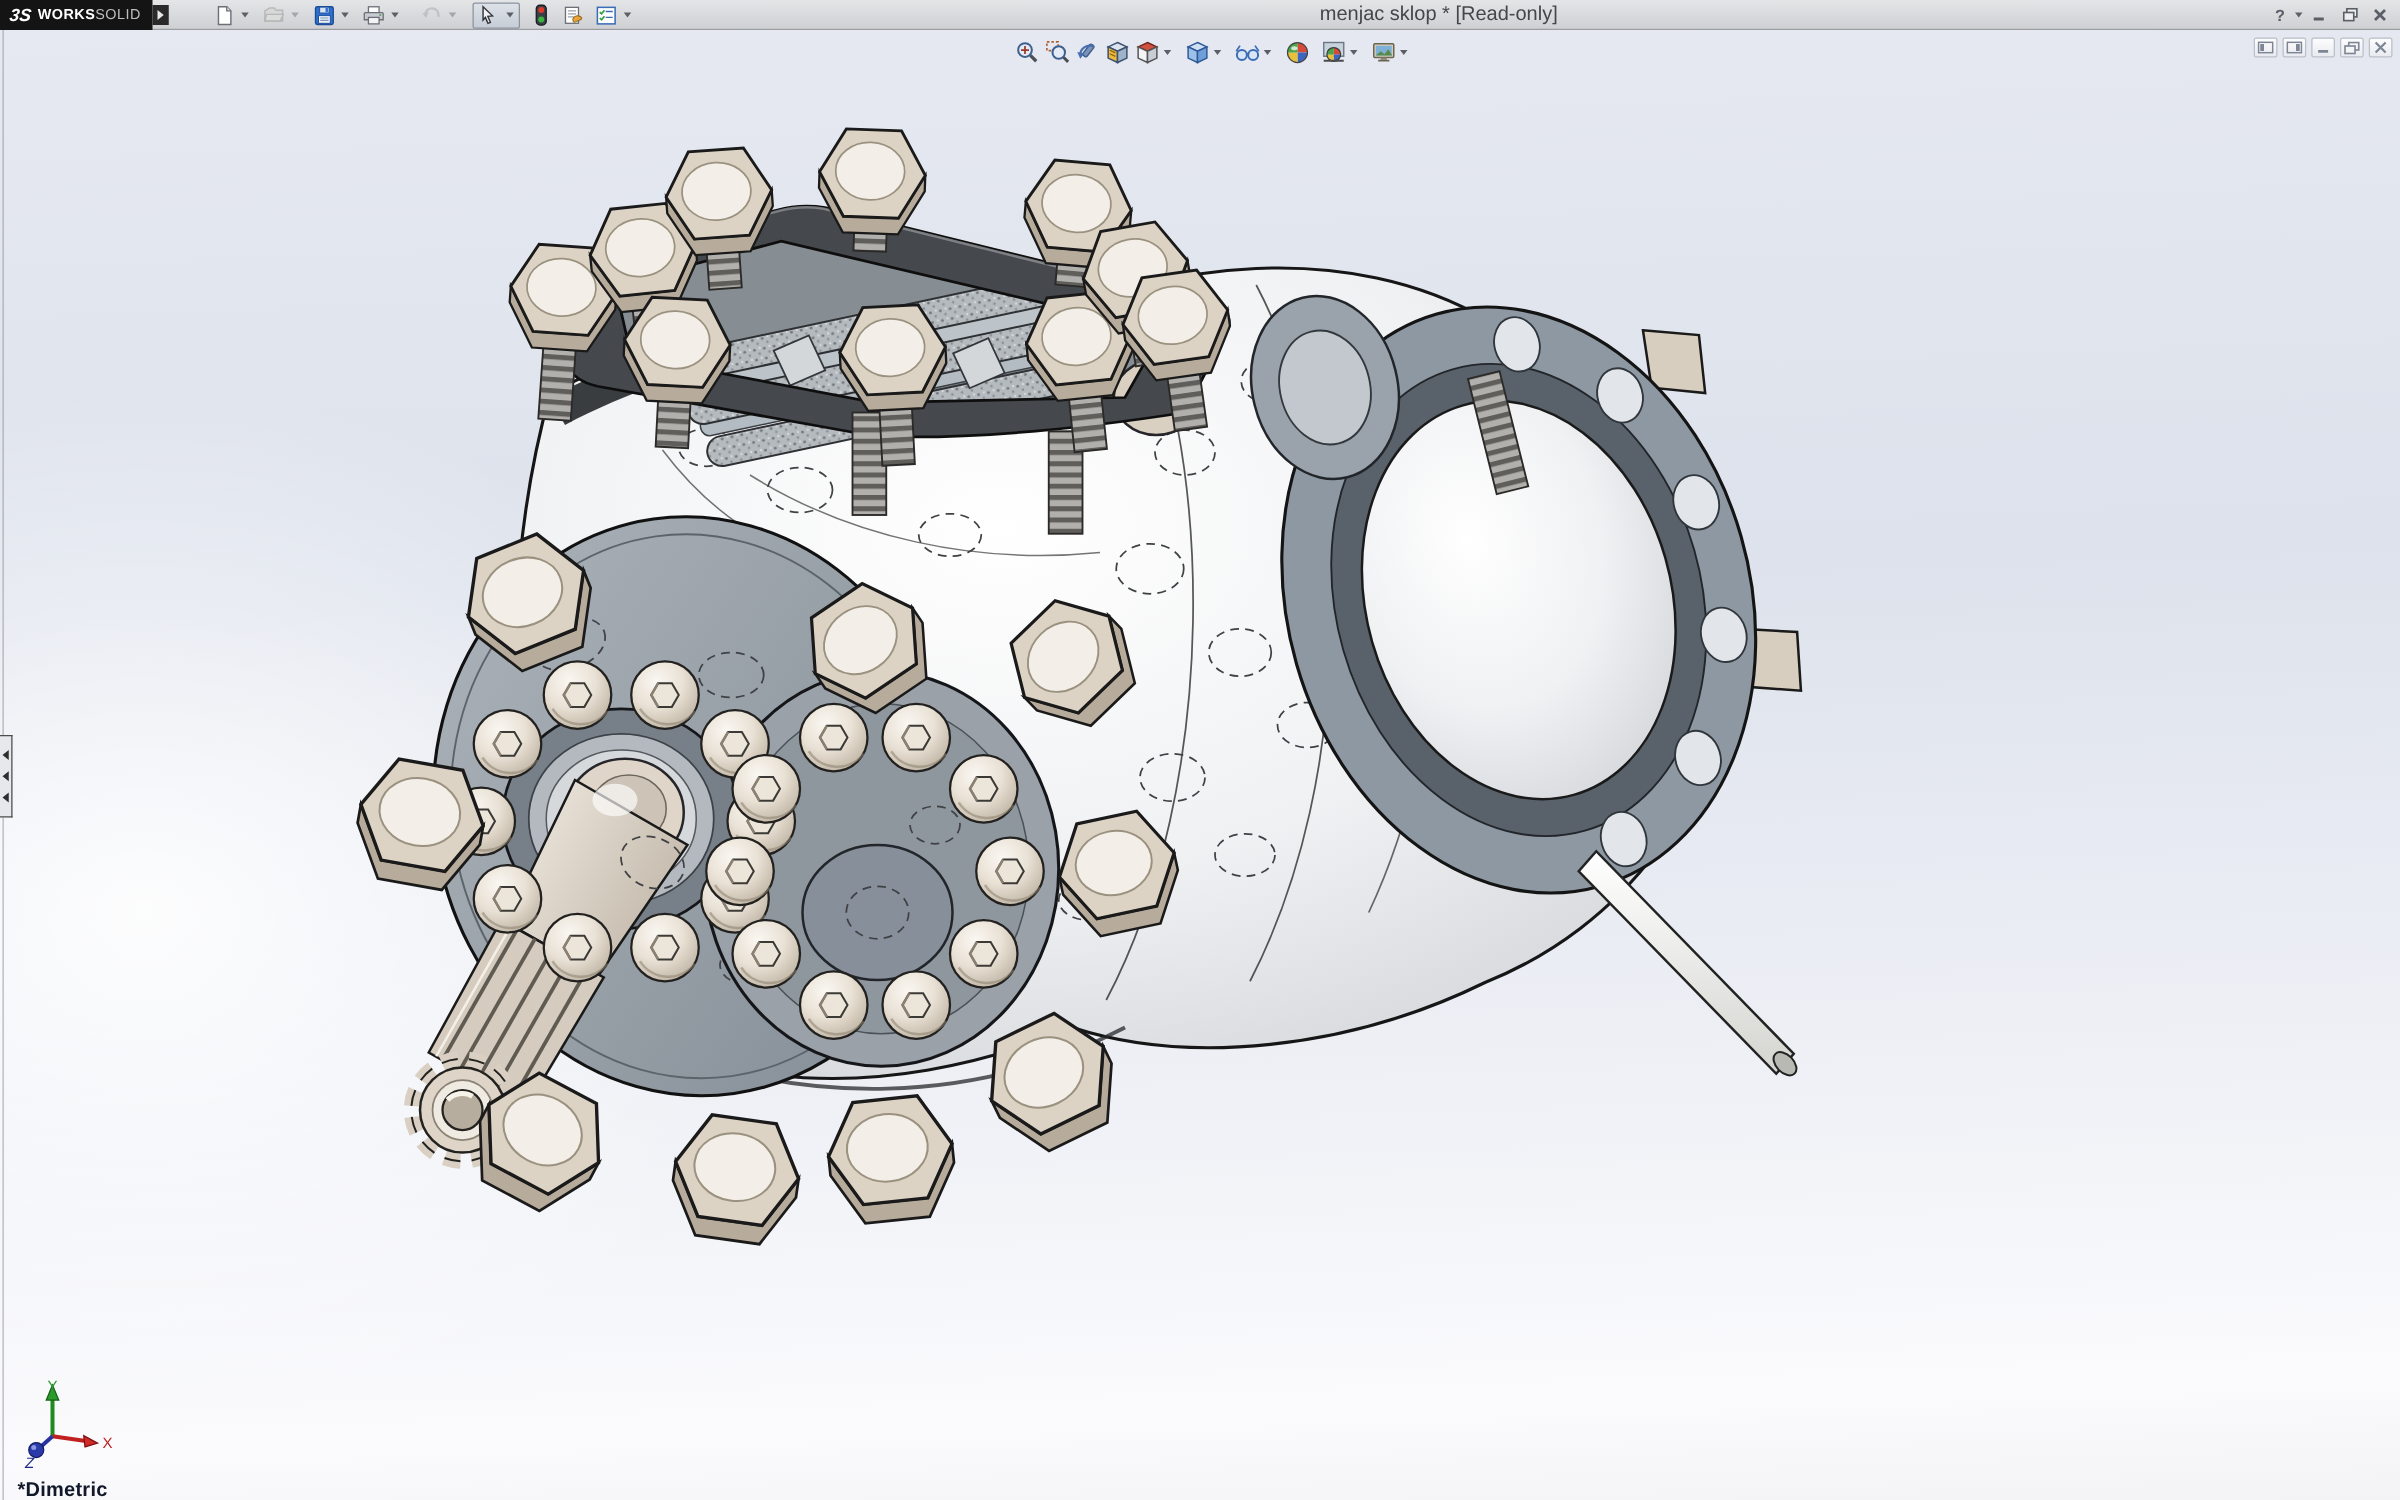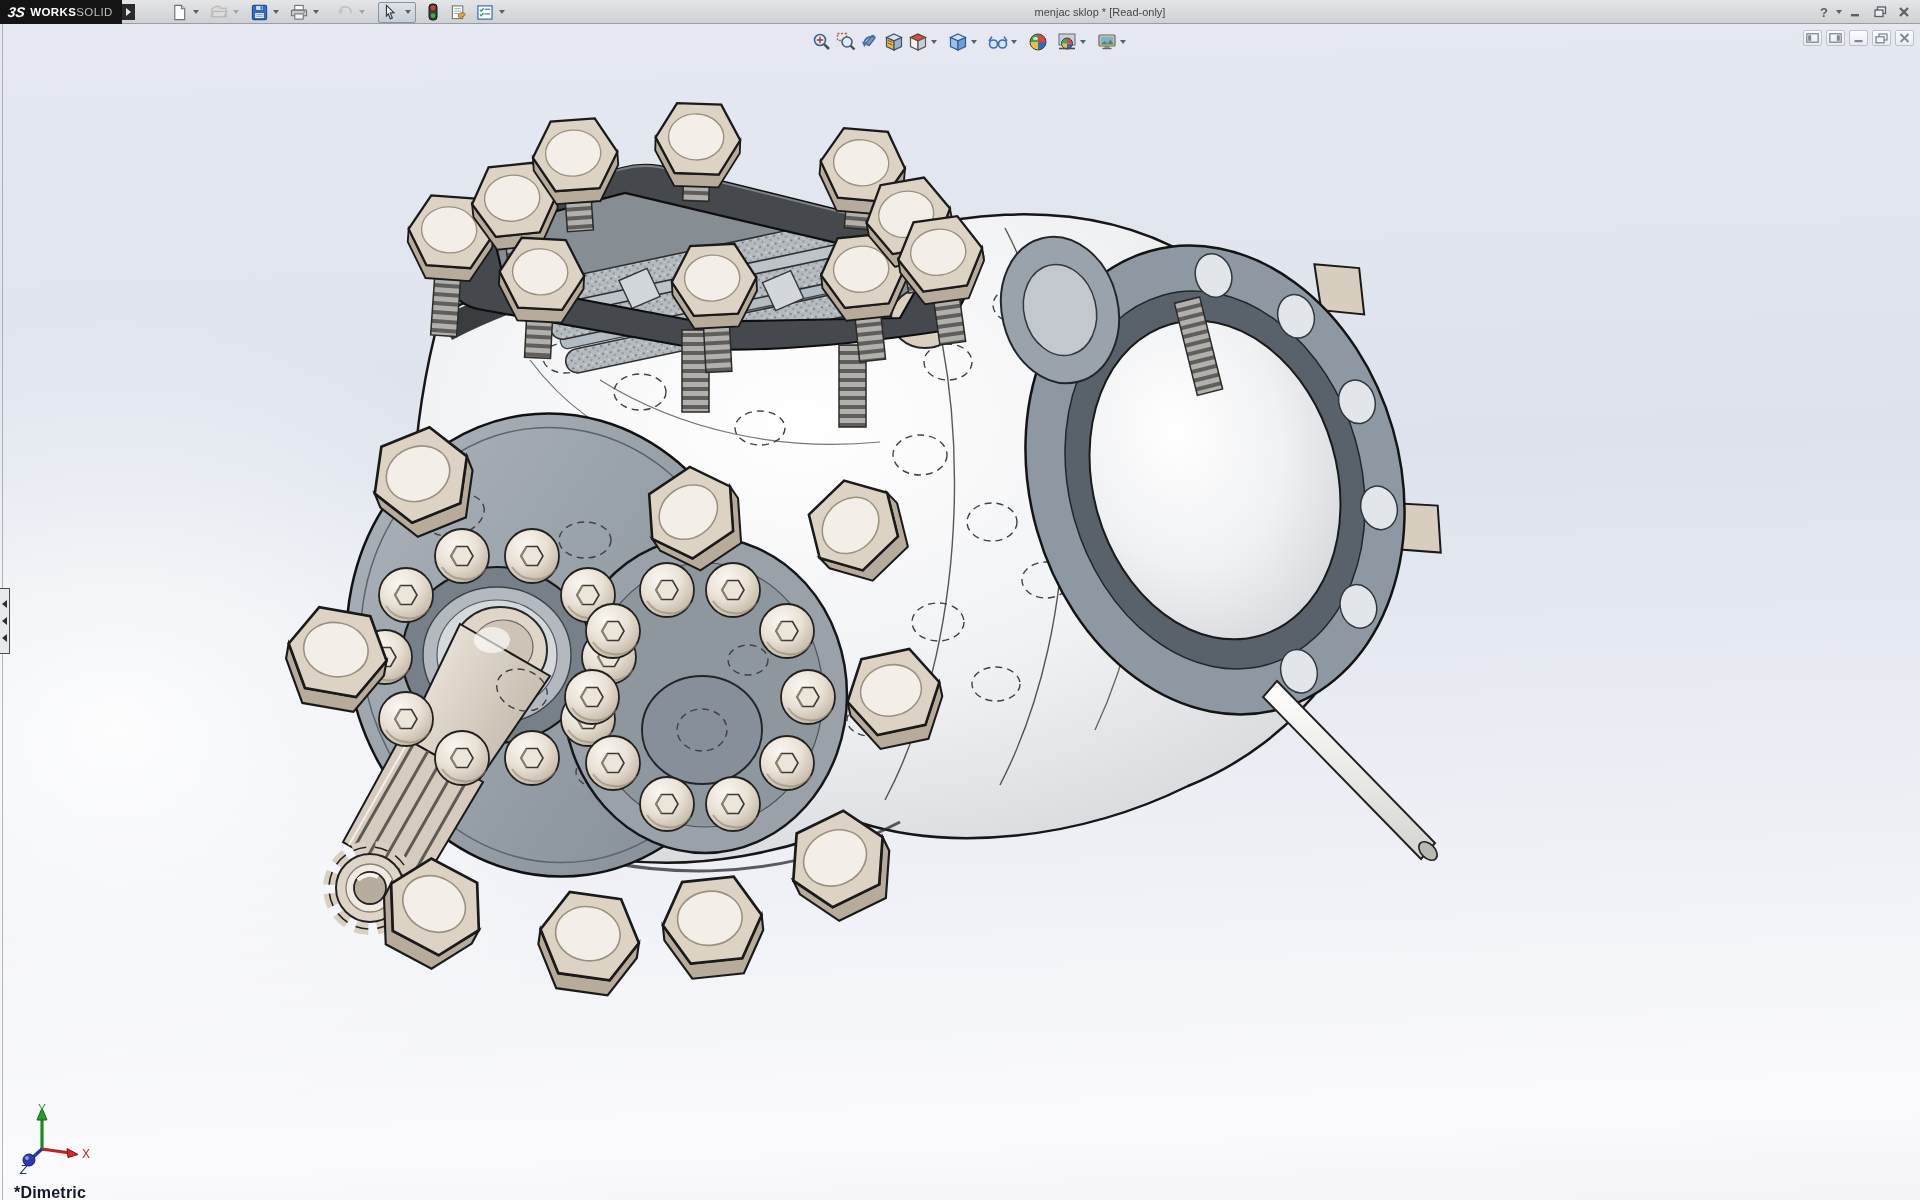--- a/index.html
+++ b/index.html
@@ -41,23 +41,23 @@
   .caret { width:0; height:0; border-left:3.5px solid transparent; border-right:3.5px solid transparent;
     border-top:4px solid #5c6066; margin:0 5px 0 3px; }
   .disabled { opacity:.42; filter:grayscale(.8); }
   .tb-select-wrap { display:flex; align-items:center; border:1px solid #8a93a0; border-radius:2px;
     background:linear-gradient(#dde2e8,#c6cdd6); margin:0 6px 0 4px; height:21px; }
   .tb-select-wrap .tb-btn { height:19px; }
   .tb-select-wrap .caret { margin:0 4px; }
   .tb-sep { width:6px; }
 
   .win-title {
-    position:absolute; left:1000px; top:0; width:200px; height:24px;
+    position:absolute; left:1051px; top:0; width:200px; height:24px;
     display:flex; align-items:center; justify-content:center;
-    font-size:11px; color:#444649;
+    font-size:16px; color:#444649;
   }
   .win-controls { position:absolute; right:6px; top:0; height:24px; display:flex; align-items:center; gap:4px; }
   .wc-btn { width:20px; height:18px; display:flex; align-items:center; justify-content:center;
     color:#5a5e66; font-size:13px; font-weight:bold; }
   .wc-btn svg { display:block; }
   .wc-caret { width:0;height:0;border-left:3px solid transparent;border-right:3px solid transparent;
     border-top:4px solid #5c6066; margin-left:-2px; }
 
   
   .viewport {

